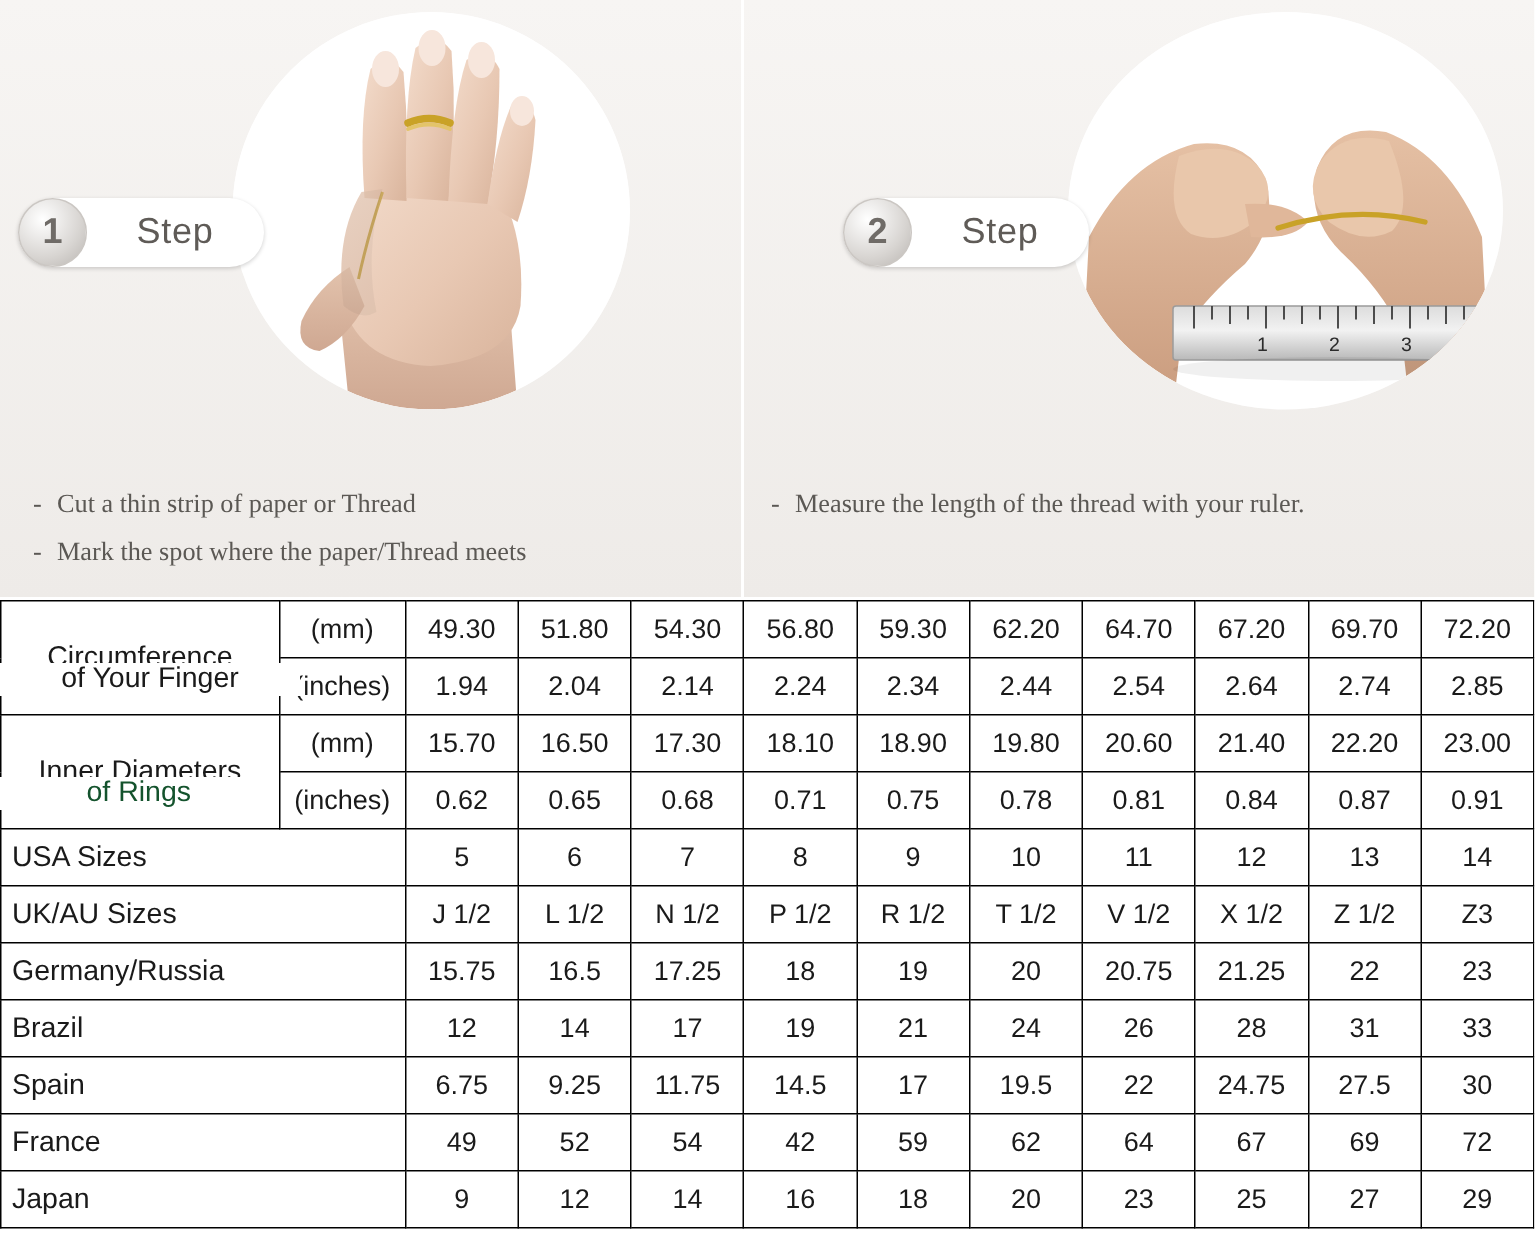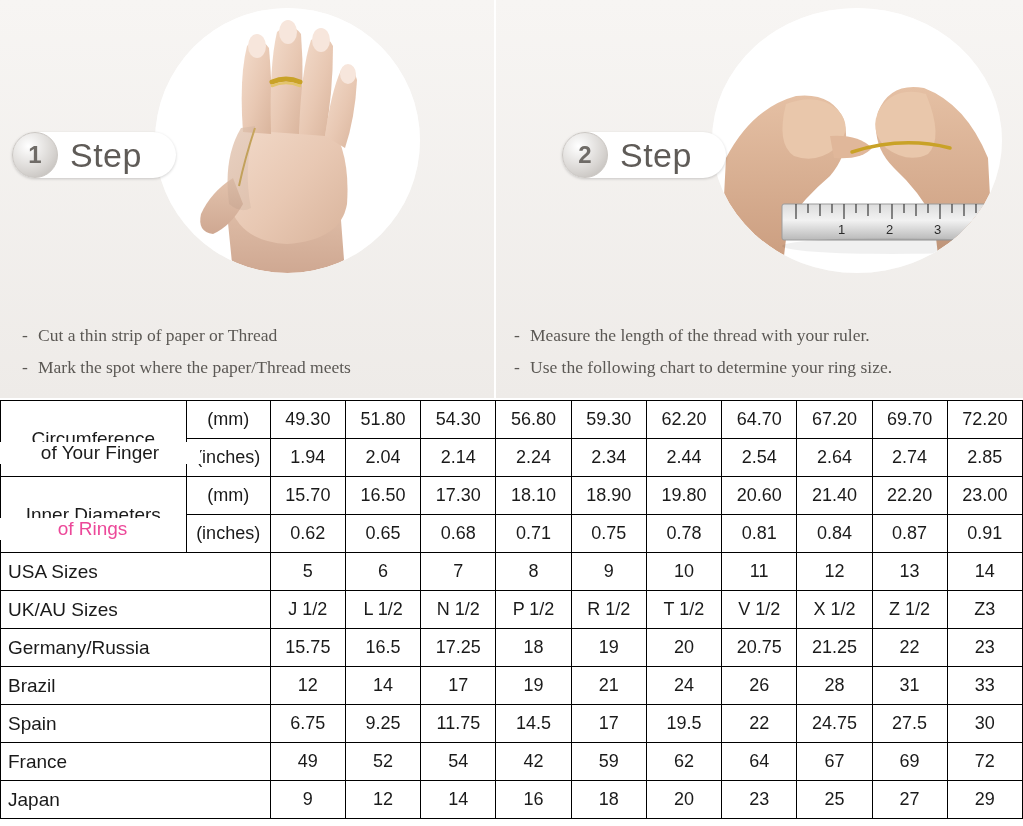--- a/index.html
+++ b/index.html
@@ -72,22 +72,22 @@
     border: 1px solid #cbc7c3;
     color: #6f6b67;
     font-size: 24px;
     font-weight: bold;
     display: flex;
     align-items: center;
     justify-content: center;
     flex: none;
   }
   .step-word {
-    margin-left: 12px;
-    font-size: 34px;
+    margin-left: 33px;
+    font-size: 24px;
     color: #5f5b57;
     letter-spacing: .5px;
   }
 
   
   .bullets {
     position: absolute;
     font-size: 17.5px;
     color: #5b5854;
     line-height: 26px;
@@ -269,21 +269,20 @@
         </div>
       </div>
 
       <div class="step-pill" style="left:66px; top:132px;">
         <div class="step-num">2</div>
         <div class="step-word">Step</div>
       </div>
 
       <div class="bullets" style="left:18px; top:322px;">
         <div><span class="dash">-</span><span>Measure the length of the thread with your ruler.</span></div>
-        <div><span class="dash">-</span><span>Use the following chart to determine your ring size.</span></div>
       </div>
     </div>
   </div>
 
   <table class="size-table">
     <colgroup>
       <col class="c-label">
         <col class="c-unit">
       <col class="c-val">
         <col class="c-val">
@@ -450,16 +449,16 @@
         <td>23</td>
         <td>25</td>
         <td>27</td>
         <td>29</td>
       </tr>
     </tbody>
   </table>
 
   <div style="position:absolute; left:0; top:400px; width:185px; pointer-events:none;">
     <div style="position:absolute; top:42px; width:200px; text-align:center; font-size:19px; color:#1a1a1a; background:#fff;">of Your Finger</div>
-    <div style="position:absolute; top:118px; width:185px; text-align:center; font-size:19px; color:#ec4899; background:#fff;">of Rings</div>
+    <div style="position:absolute; top:118px; width:185px; text-align:center; font-size:19px; color:#14532d; background:#fff;">of Rings</div>
   </div>
 
 </div>
 
 </body></html>

